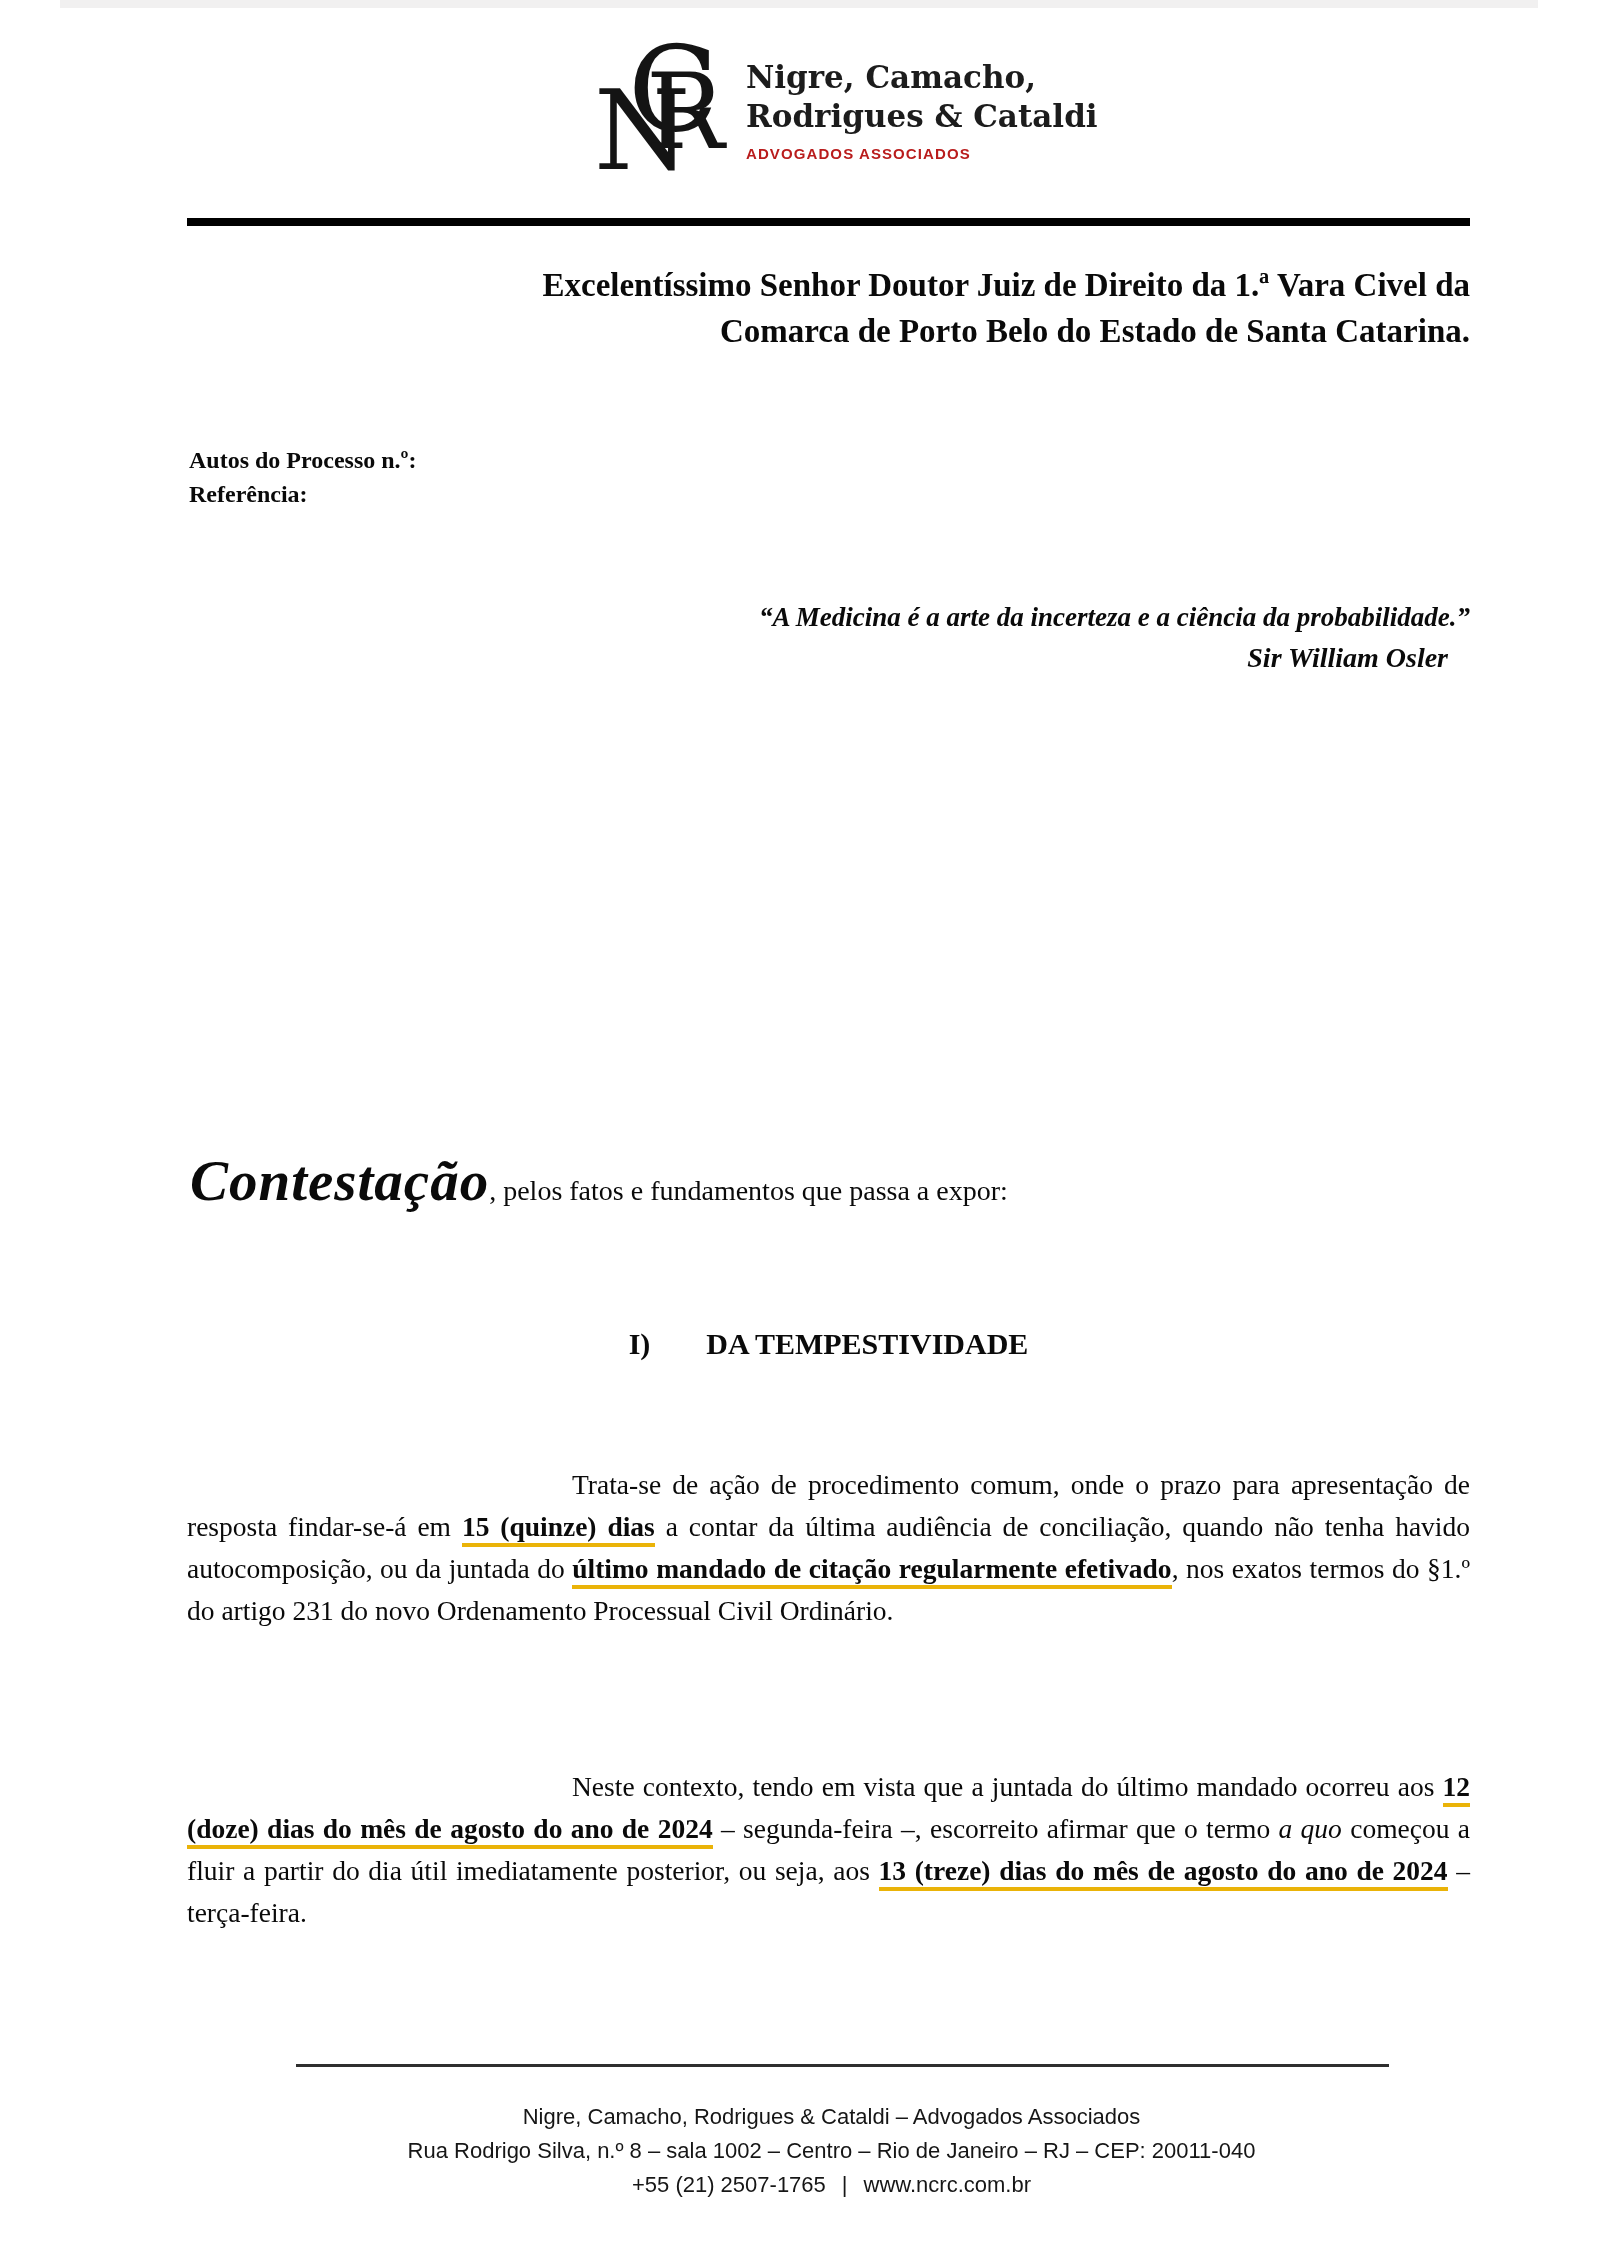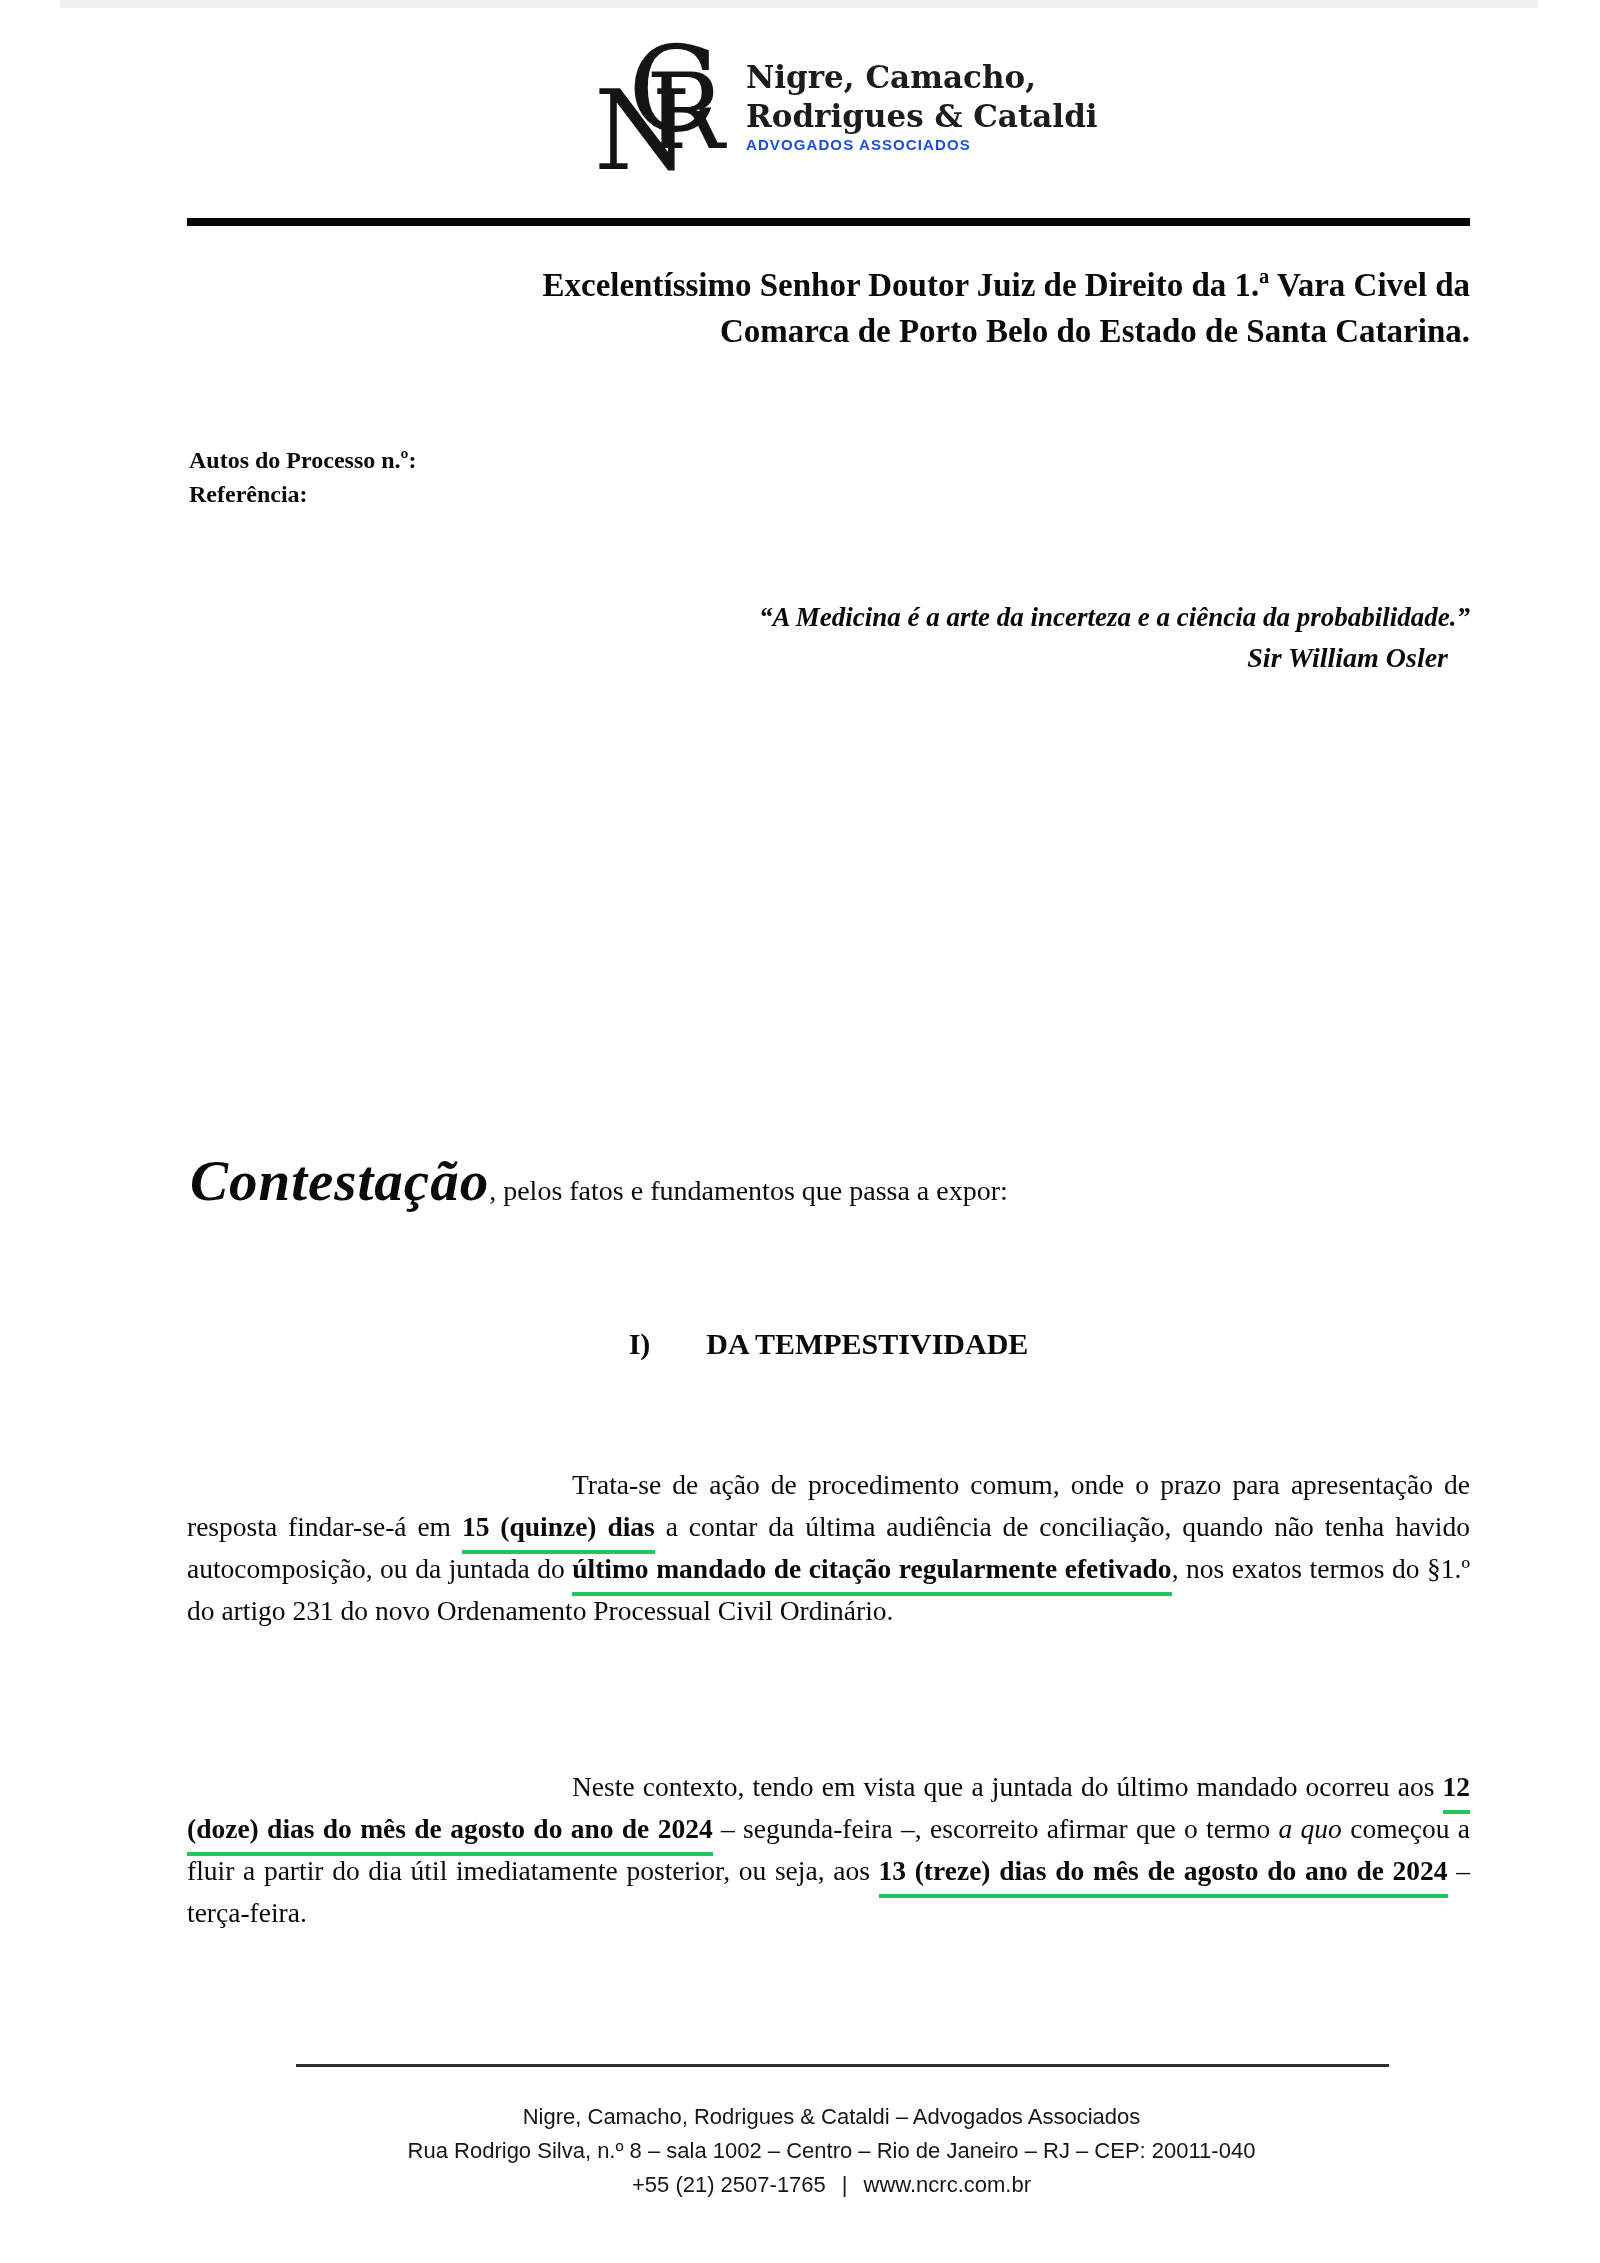--- a/index.html
+++ b/index.html
@@ -30,21 +30,21 @@
   .mono-n{position:absolute; left:-6px; top:34px; font-size:110px;}
   .mono-r{position:absolute; left:46px; top:18px; font-size:104px;}
   .firm-text{padding-top:16px;}
   .firm-name{
     font-family:"DejaVu Serif", serif;
     font-weight:700; font-size:31px; line-height:39px; color:#1c1c1c;
   }
   .firm-sub{
     font-family:"Liberation Sans", sans-serif;
     font-weight:700; font-size:15px; letter-spacing:1.1px;
-    color:#1d4ed8; margin-top:0;
+    color:#b91c1c; margin-top:9px;
   }
 
   
   .rule-thick{
     position:absolute; top:218px; left:187px; width:1283px; height:8px;
     background:#000000;
   }
   .footer-rule{
     position:absolute; top:2064px; left:296px; width:1093px; height:3px;
     background:#2e2e2e;
@@ -83,21 +83,21 @@
   }
   .sec-num{margin-right:56px;}
 
   .body-para{
     position:absolute; left:187px; width:1283px; margin:0;
     text-align:justify; font-size:27.5px; line-height:42px;
     text-indent:385px;
   }
   .para1{top:1464px;}
   .para2{top:1766px;}
-  .seg-bu{font-weight:700; border-bottom:4px solid #22c55e; padding-bottom:8px;}
+  .seg-bu{font-weight:700; border-bottom:4px solid #eab308; padding-bottom:1px;}
   .seg-i{font-style:italic;}
 
   
   .footer-lines{
     position:absolute; top:2100px; left:190px; width:1283px;
     text-align:center;
     font-family:"Liberation Sans", sans-serif;
     font-size:22px; line-height:34px; color:#161616;
   }
   .footer-contact .sep{margin:0 16px;}

